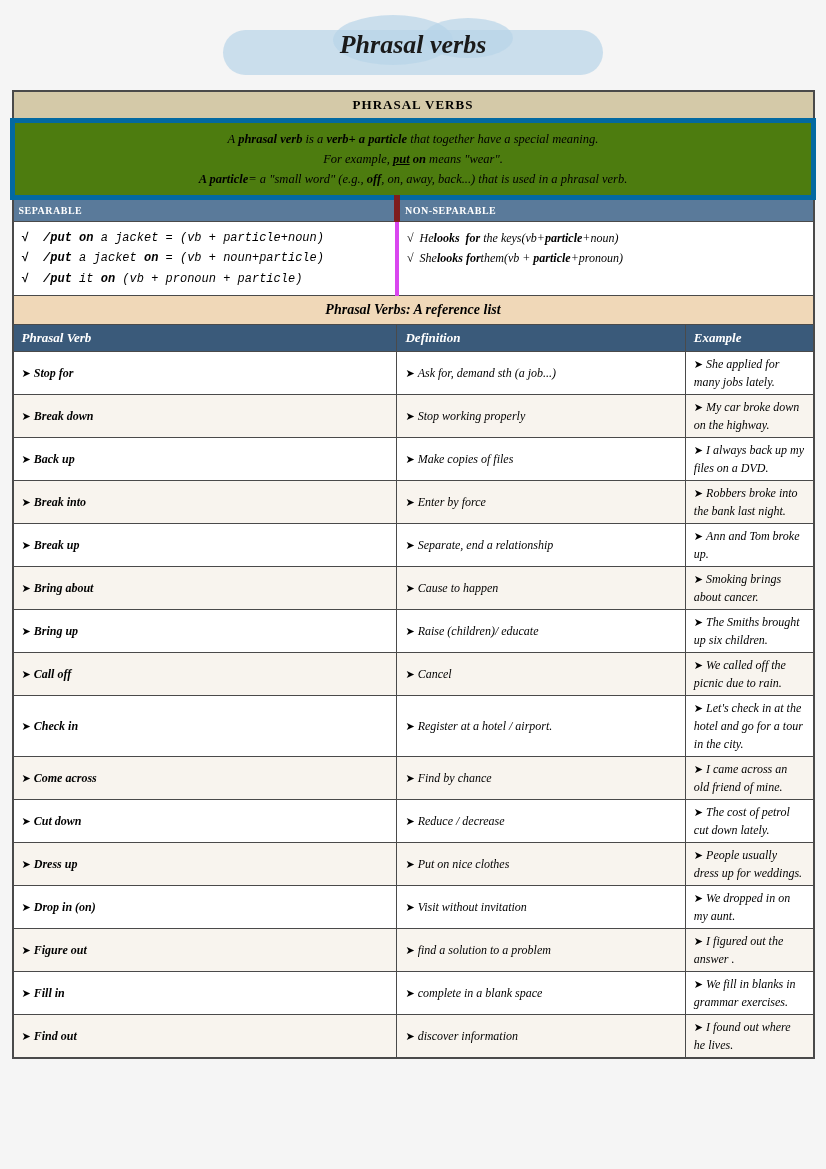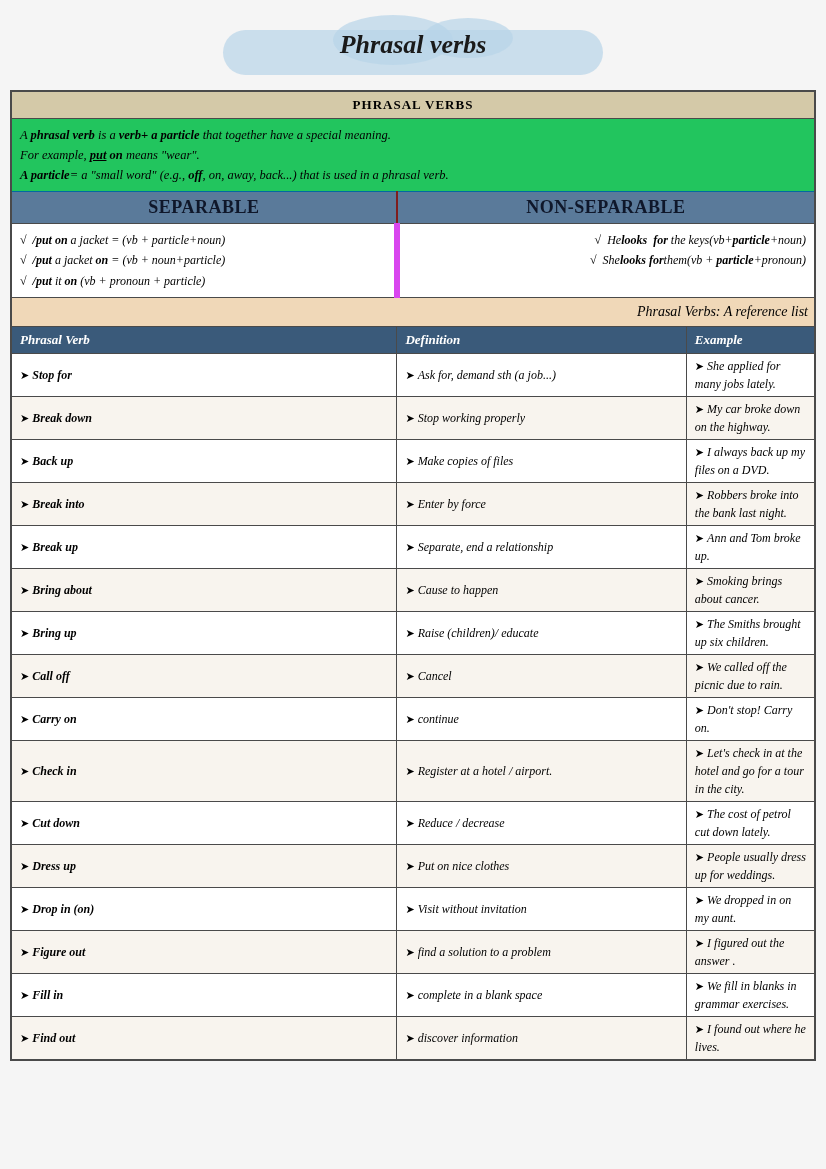--- a/index.html
+++ b/index.html
@@ -78,66 +78,66 @@
       font-weight: bold;
       font-size: 13px;
       padding: 5px;
       border: 1px solid #4a4a4a;
       letter-spacing: 1px;
     }
 
     
     .intro-cell {
       padding: 6px 8px;
-      border: 1px solid #0369a1;
+      border: 5px solid #0369a1;
       font-style: italic;
       font-size: 12.5px;
       line-height: 1.6;
-      background: #22c55e;
+      background: #4d7c0f;
+      text-align: center;
     }
 
     .intro-cell strong {
       font-weight: bold;
     }
 
     
     .sep-header {
       background: #5a7a9a;
-      color: #0f172a;
-      font-weight: bold;
-      text-align: center;
+      color: #ffffff;
+      font-weight: bold;
       padding: 5px;
       border: 1px solid #4a4a4a;
-      font-size: 18px;
+      font-size: 10px;
       letter-spacing: 0.5px;
     }
 
     
     .examples-cell {
       padding: 6px 8px;
       border: 1px solid #4a4a4a;
       font-size: 12px;
       vertical-align: top;
       background: #fff;
       line-height: 1.7;
     }
 
     .check-mark {
       font-weight: bold;
     }
 
     
     .ref-header {
       background: #f0d8b8;
-      text-align: right;
+      text-align: center;
       font-style: italic;
       font-size: 14px;
       padding: 6px;
       border: 1px solid #4a4a4a;
-      font-weight: normal;
+      font-weight: bold;
     }
 
     
     .col-header {
       background: #3a5a7a;
       color: white;
       font-style: italic;
       font-weight: bold;
       padding: 5px 8px;
       border: 1px solid #4a4a4a;
@@ -183,30 +183,30 @@
   <tr>
     <td colspan="3" class="intro-cell">
       A <strong>phrasal verb</strong> is a <strong>verb+ a</strong> <strong>particle</strong> that together have a special meaning.<br>
       For example, <strong><u>put</u> on</strong> means <em>"wear"</em>.<br>
       <strong>A particle</strong>= a "small word" (e.g., <strong>off</strong>, on, away, back...) that is used in a phrasal verb.
     </td>
   </tr>
 
   <tr>
     <td colspan="1" class="sep-header" style="width:48%">SEPARABLE</td>
-    <td colspan="2" class="sep-header" style="width:52%; border-left: 2px solid #7f1d1d;">NON-SEPARABLE</td>
-  </tr>
-
-  <tr>
-    <td colspan="1" class="examples-cell" style="vertical-align:top;">
+    <td colspan="2" class="sep-header" style="width:52%; border-left: 6px solid #7f1d1d;">NON-SEPARABLE</td>
+  </tr>
+
+  <tr>
+    <td colspan="1" class="examples-cell" style="vertical-align:top;font-family:Liberation Mono, monospace;">
       <span class="check-mark">√</span>&nbsp;&nbsp;<em><strong>/put on</strong> a jacket = (vb + particle+noun)</em><br>
       <span class="check-mark">√</span>&nbsp;&nbsp;<em><strong>/put</strong> a jacket <strong>on</strong>  = (vb + noun+particle)</em><br>
       <span class="check-mark">√</span>&nbsp;&nbsp;<em><strong>/put</strong> it <strong>on</strong> (vb + pronoun + particle)</em>
     </td>
-    <td colspan="2" class="examples-cell" style="vertical-align:top; border-left: 6px solid #d946ef; text-align: right;">
+    <td colspan="2" class="examples-cell" style="vertical-align:top; border-left: 4px solid #d946ef;">
       <span class="check-mark">√</span>&nbsp;&nbsp;<em>He<strong>looks&nbsp; for</strong> the keys(vb+<strong>particle</strong>+noun)</em><br>
       <span class="check-mark">√</span>&nbsp;&nbsp;<em>She<strong>looks for</strong>them(vb + <strong>particle</strong>+pronoun)</em>
     </td>
   </tr>
 
   <tr>
     <td colspan="3" class="ref-header">Phrasal Verbs: A reference list</td>
   </tr>
 
   <tr>
@@ -257,30 +257,30 @@
         <td><span class="arrow">➤</span><em><strong>Bring up</strong></em></td>
         <td><span class="arrow">➤</span><em>Raise (children)/ educate</em></td>
         <td><span class="arrow">➤</span><em>The Smiths brought up six children.</em></td>
       </tr>
       <tr class="data-row">
         <td><span class="arrow">➤</span><em><strong>Call off</strong></em></td>
         <td><span class="arrow">➤</span><em>Cancel</em></td>
         <td><span class="arrow">➤</span><em>We called off the picnic due to rain.</em></td>
       </tr>
       <tr class="data-row">
-        <td><span class="arrow">➤</span><em><strong>Carry on</strong></em></td>
-        <td><span class="arrow">➤</span><em>continue</em></td>
-        <td><span class="arrow">➤</span><em>Don't stop! Carry on.</em></td>
-      </tr>
-      <tr class="data-row">
         <td><span class="arrow">➤</span><em><strong>Check in</strong></em></td>
         <td><span class="arrow">➤</span><em>Register at a hotel / airport.</em></td>
         <td><span class="arrow">➤</span><em>Let's check in at the hotel and go for a tour in the city.</em></td>
       </tr>
       <tr class="data-row">
+        <td><span class="arrow">➤</span><em><strong>Come across</strong></em></td>
+        <td><span class="arrow">➤</span><em>Find by chance</em></td>
+        <td><span class="arrow">➤</span><em>I came across an old friend of mine.</em></td>
+      </tr>
+      <tr class="data-row">
         <td><span class="arrow">➤</span><em><strong>Cut down</strong></em></td>
         <td><span class="arrow">➤</span><em>Reduce / decrease</em></td>
         <td><span class="arrow">➤</span><em>The cost of petrol cut down lately.</em></td>
       </tr>
       <tr class="data-row">
         <td><span class="arrow">➤</span><em><strong>Dress up</strong></em></td>
         <td><span class="arrow">➤</span><em>Put on nice clothes</em></td>
         <td><span class="arrow">➤</span><em>People usually dress up for weddings.</em></td>
       </tr>
       <tr class="data-row">

